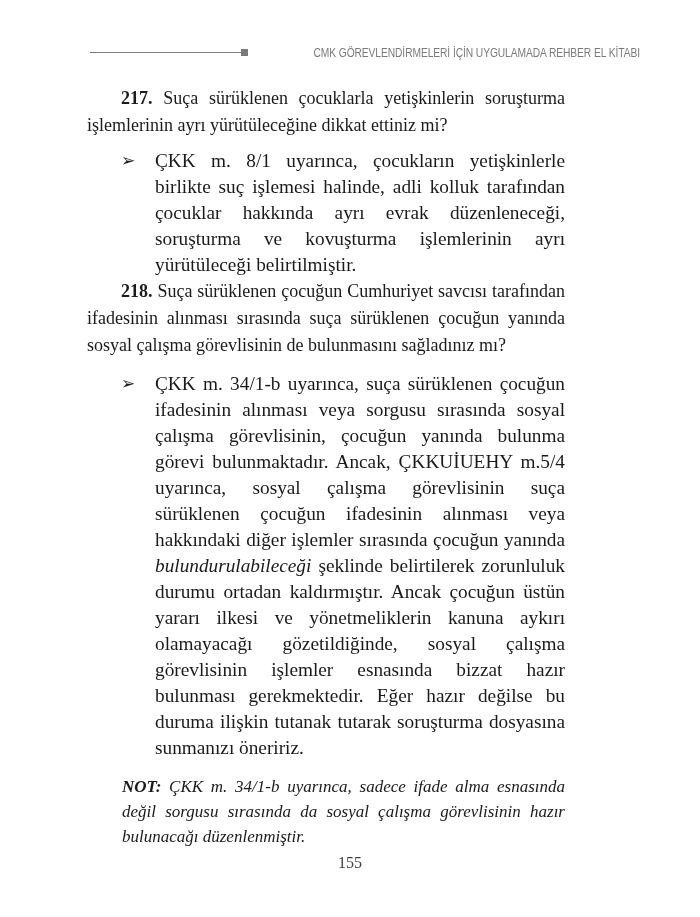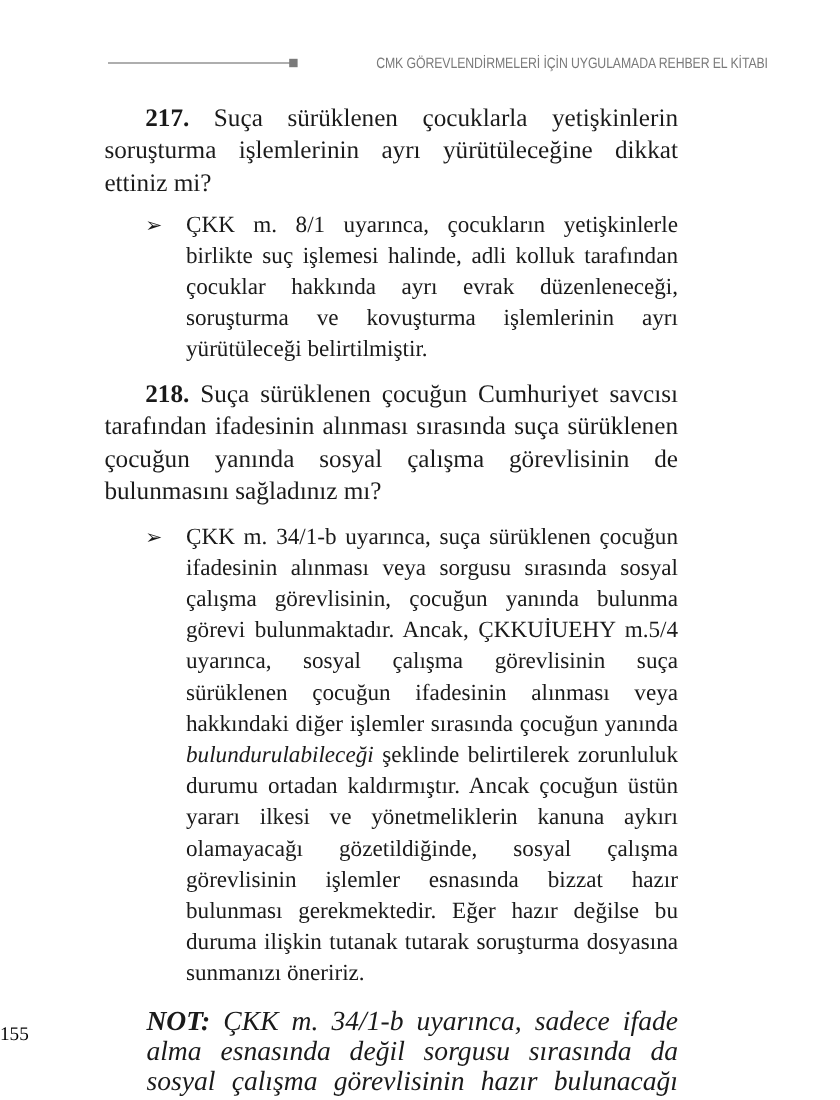--- a/index.html
+++ b/index.html
@@ -6,34 +6,34 @@
   body { width: 700px; height: 917px; position: relative; overflow: hidden;
          font-family: "Liberation Serif", "DejaVu Serif", serif; color: #1a1a1a; }
   .header { position: absolute; top: 44px; left: 90px; width: 476px; height: 18px; }
   .header-rule { position: absolute; left: 0; top: 8px; width: 152px; height: 1px; background: #7a7a7a; }
   .header-marker { position: absolute; left: 151px; top: 5px; width: 7px; height: 7px; background: #7a7a7a; }
   .header-title { position: absolute; left: 168px; top: 0; right: 0; text-align: right;
                   font-family: "Liberation Sans", "DejaVu Sans", sans-serif; font-size: 12.5px;
                   letter-spacing: -0.1px; color: #7a7a7a; white-space: nowrap;
                   transform: scaleX(0.82); transform-origin: right center; line-height: 18px; }
   .content { position: absolute; left: 87px; top: 85px; width: 478px; }
-  .question { font-size: 21px; line-height: 27px; text-align: justify; text-indent: 34px; margin: 0; }
+  .question { font-size: 18px; line-height: 27px; text-align: justify; text-indent: 34px; margin: 0; }
   .question .qnum { font-weight: bold; }
   .answer { position: relative; padding-left: 68px; font-size: 19.3px; line-height: 26px;
             text-align: justify; margin: 0; }
   .answer .arrow { position: absolute; left: 34px; top: 0; font-size: 17px; color: #1a1a1a; }
   .q217 { margin-top: 0; }
   .a217 { margin-top: 9px; }
-  .q218 { margin-top: 10px; }
+  .q218 { }
   .a218 { margin-top: 12px; }
-  .note { margin-top: 13px; padding-left: 35px; font-size: 23px; line-height: 25px;
+  .note { margin-top: 13px; padding-left: 35px; font-size: 17px; line-height: 25px;
           font-style: italic; text-align: justify; }
   .note .note-label { font-weight: bold; }
-  .page-number { position: absolute; top: 854px; left: 0; width: 700px; 
-                 font-size: 16px; color: #000000; }
+  .page-number { position: absolute; top: 854px; left: 0; width: 700px; text-align: center;
+                 font-size: 16px; color: #404040; }
   p { margin: 0; }
 </style>
 </head>
 <body>
 
 <div class="header">
   <div class="header-rule"></div>
   <div class="header-marker"></div>
   <div class="header-title">CMK GÖREVLENDİRMELERİ İÇİN UYGULAMADA REHBER EL KİTABI</div>
 </div>

